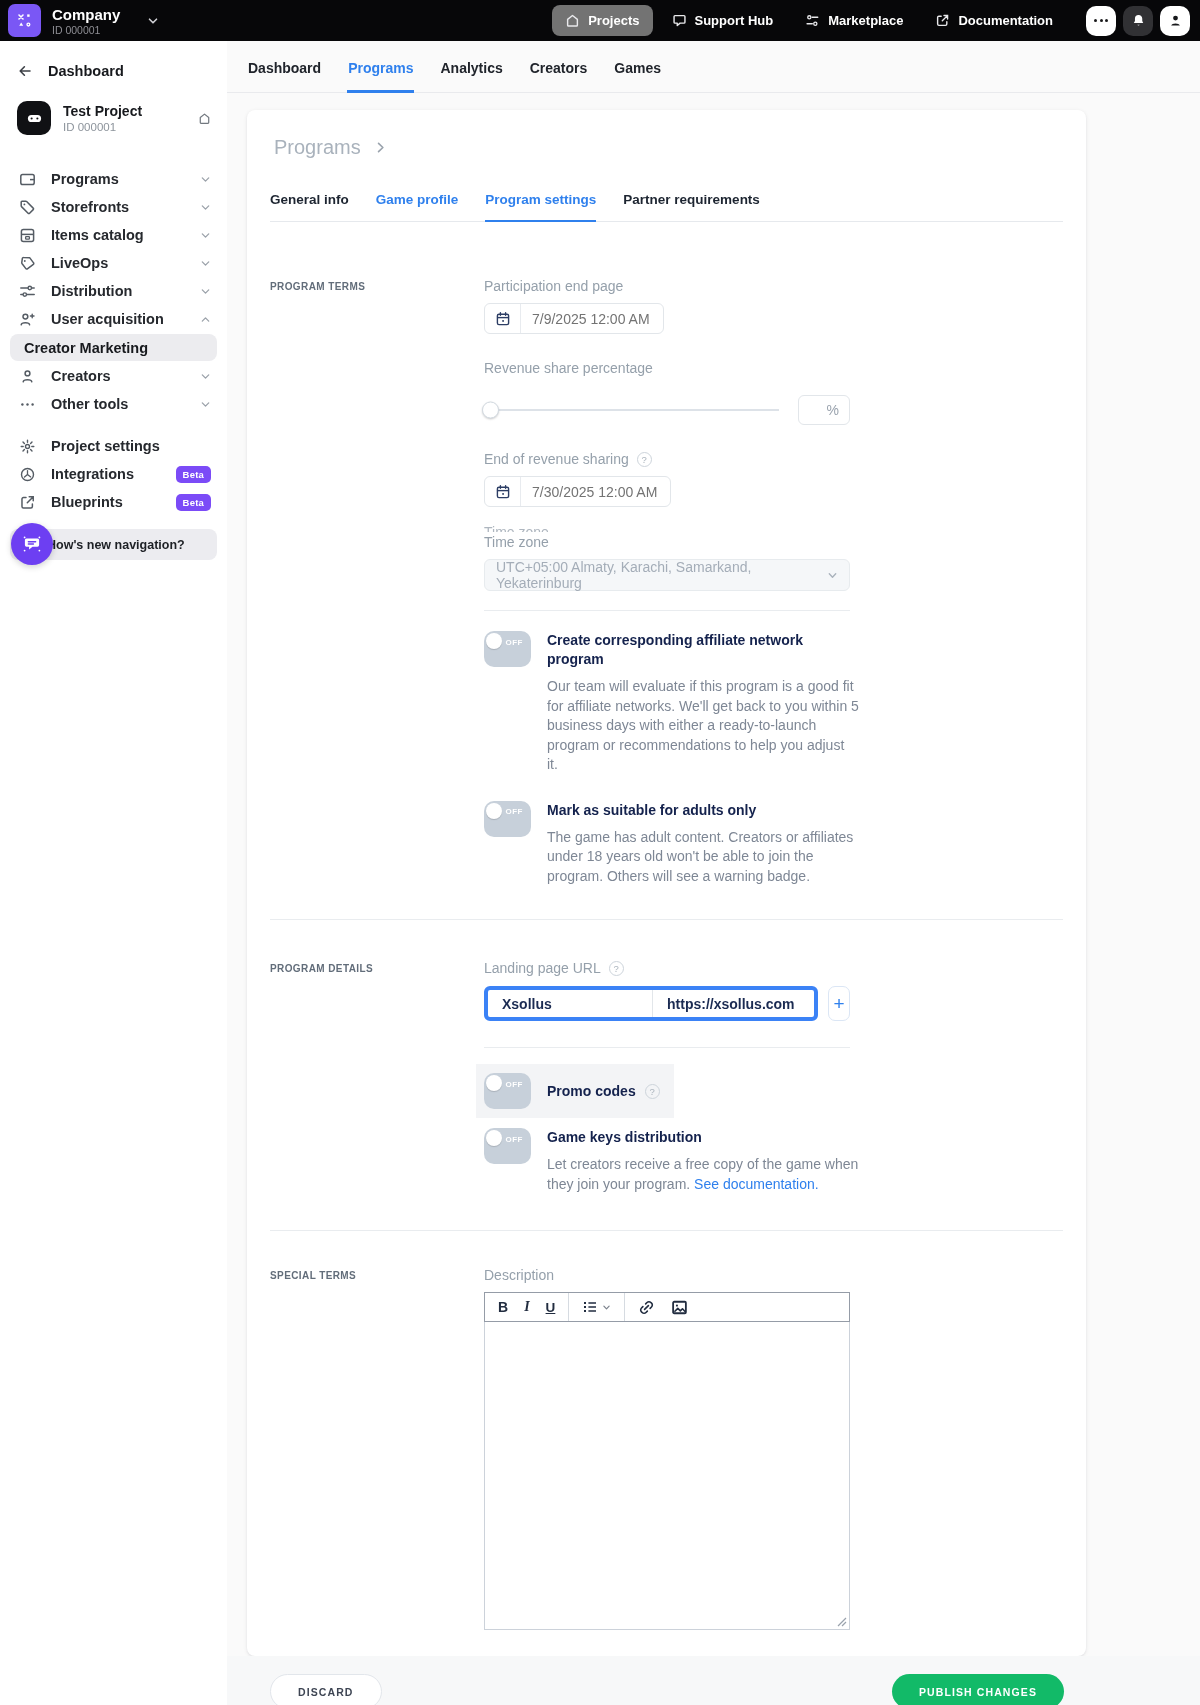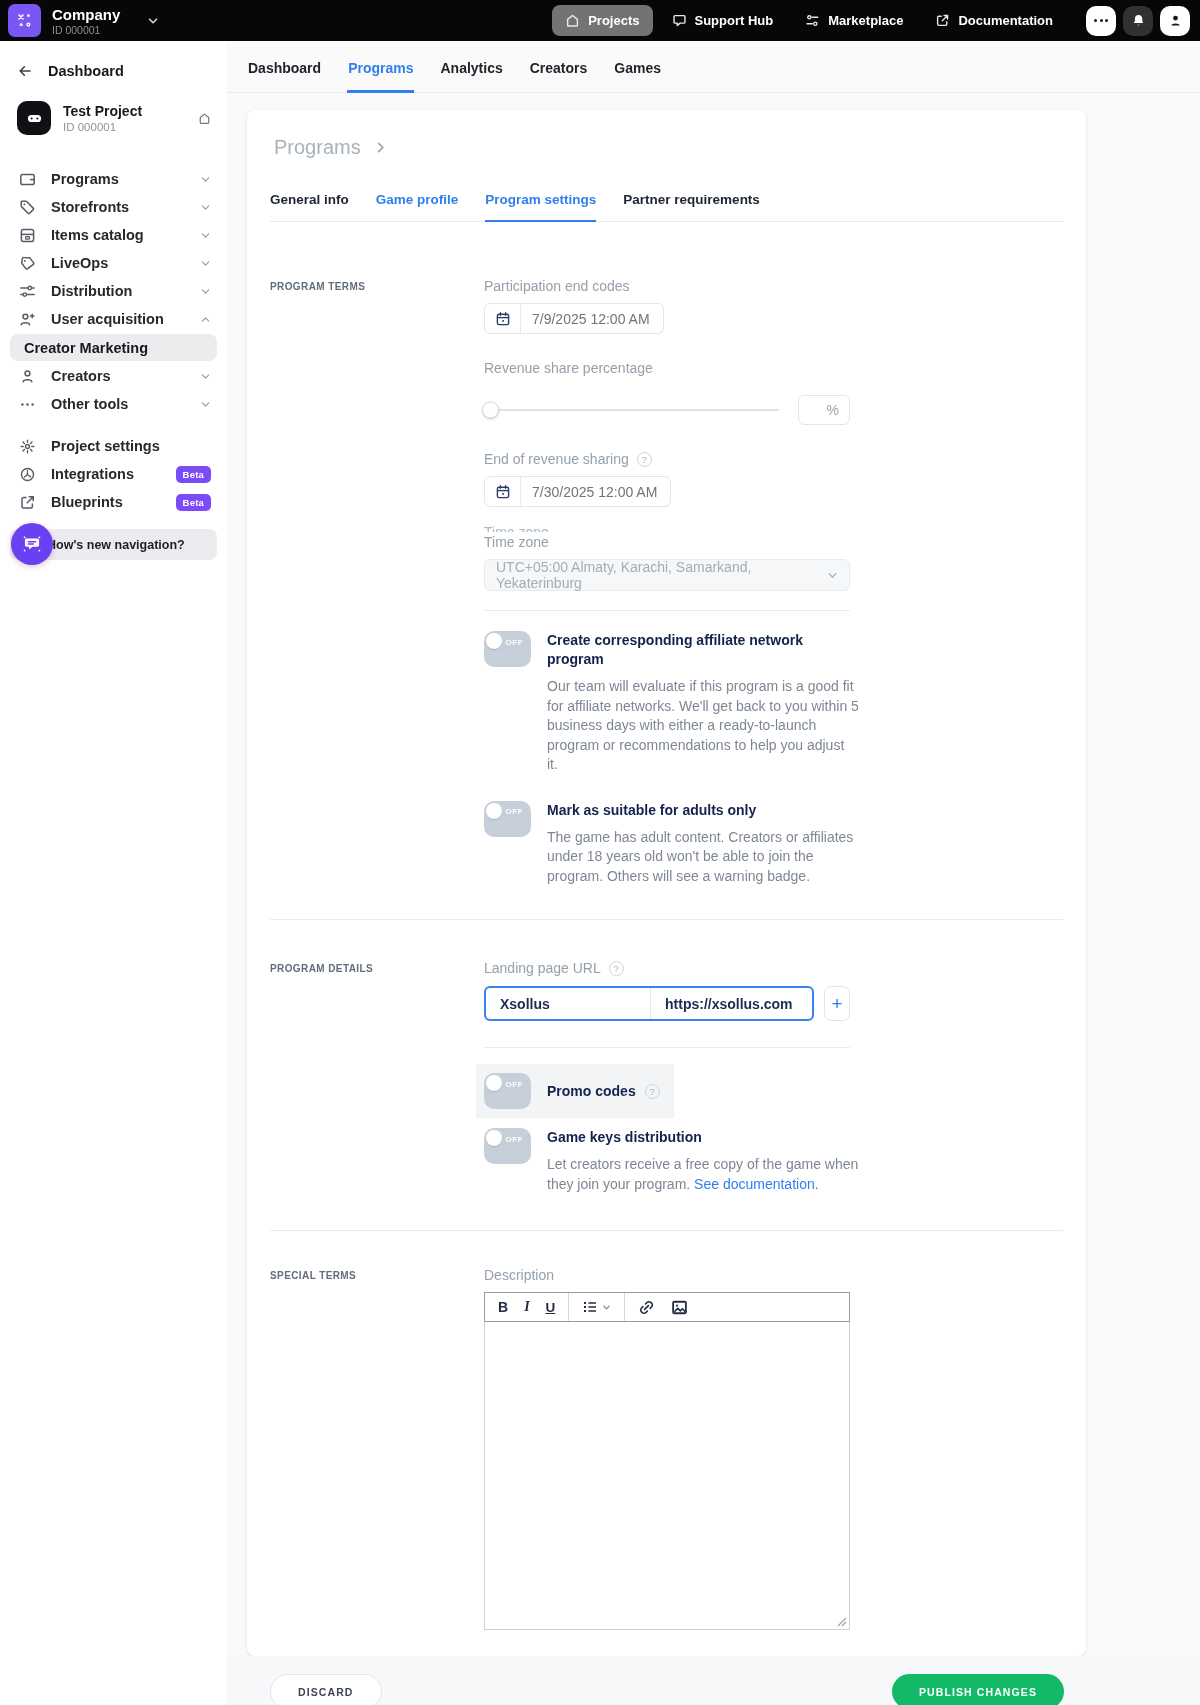--- a/index.html
+++ b/index.html
@@ -84,21 +84,21 @@
   .toggle-row { display:flex; align-items:flex-start; }
   .toggle { width:47px; height:36px; border-radius:10px; background:#c7d0da; position:relative; flex:none; margin-right:16px; margin-top:0; cursor:pointer; }
   .toggle .tknob { position:absolute; left:2px; top:2px; width:16px; height:16px; border-radius:50%; background:#fff; box-shadow:0 1px 1px rgba(0,0,0,.15); }
   .toggle .tstate { position:absolute; right:8px; top:6.5px; font-size:8px; font-weight:700; color:#fff; letter-spacing:.5px; }
   .t-title { font-size:14px; font-weight:700; color:#14224d; line-height:19px; }
   .t-desc { margin-top:8px; font-size:14px; color:#7e8795; line-height:19.5px; width:312px; }
   .t-desc a { color:#2f80ed; text-decoration:none; }
   .sec-hr { border:none; border-top:1px solid #e9ecef; margin:33px 0 0; }
 
   .lp-inputs { margin-top:10px; display:flex; align-items:center; }
-  .lp-join { display:flex; border:2px solid #3b82f6; border-radius:6px; height:35px; }
+  .lp-join { display:flex; border:4px solid #3b82f6; border-radius:6px; height:35px; }
   .lp-cell { display:flex; align-items:center; padding:0 14px; font-size:14px; font-weight:700; color:#1b2b52; }
   .lp-cell.c1 { width:164px; }
   .lp-cell.c2 { width:162px; border-left:1px solid #e2e6ea; }
   .add-btn { width:35px; height:35px; margin-left:10px; border:1px solid #dbe6f5; border-radius:7px; background:#fff; color:#2f80ed; font-size:19px; font-weight:400; display:flex; align-items:center; justify-content:center; cursor:pointer; font-family:inherit; }
   .promo-row { display:inline-flex; align-items:center; background:#f3f4f6; margin:16px 0 0 -8px; padding:9px 14px 9px 8px; }
   .promo-row .toggle { margin-right:16px; }
   .promo-row .help { margin-left:9px; }
   .gk-row { margin-top:10px; }
 
   .editor-label { font-size:14px; color:#95a0ab; }
@@ -429,21 +429,21 @@
       <div class="card-tabs">
         <div class="c-tab">General info</div>
         <div class="c-tab link">Game profile</div>
         <div class="c-tab active">Program settings</div>
         <div class="c-tab">Partner requirements</div>
       </div>
 
       <div class="section" style="margin-top:56px;">
         <div class="sec-label">PROGRAM TERMS</div>
         <div class="sec-content">
-          <div class="f-label">Participation end codes</div>
+          <div class="f-label">Participation end page</div>
           <div class="date-input">
             <span class="cal">
                 <svg width="16" height="16" viewBox="0 0 16 16">
                   <rect x="2.4" y="3.2" width="11.2" height="10.4" rx="1.6" fill="none" stroke="currentColor" stroke-width="1.4"></rect>
                   <path d="M2.6 6.6h10.8" stroke="currentColor" stroke-width="1.4"></path>
                   <path d="M5.4 1.8v2.4M10.6 1.8v2.4" stroke="currentColor" stroke-width="1.4" stroke-linecap="round"></path>
                   <rect x="7.2" y="9" width="1.8" height="1.8" rx=".4" fill="currentColor"></rect>
                 </svg>
               </span>
             <span class="vsep"></span>

